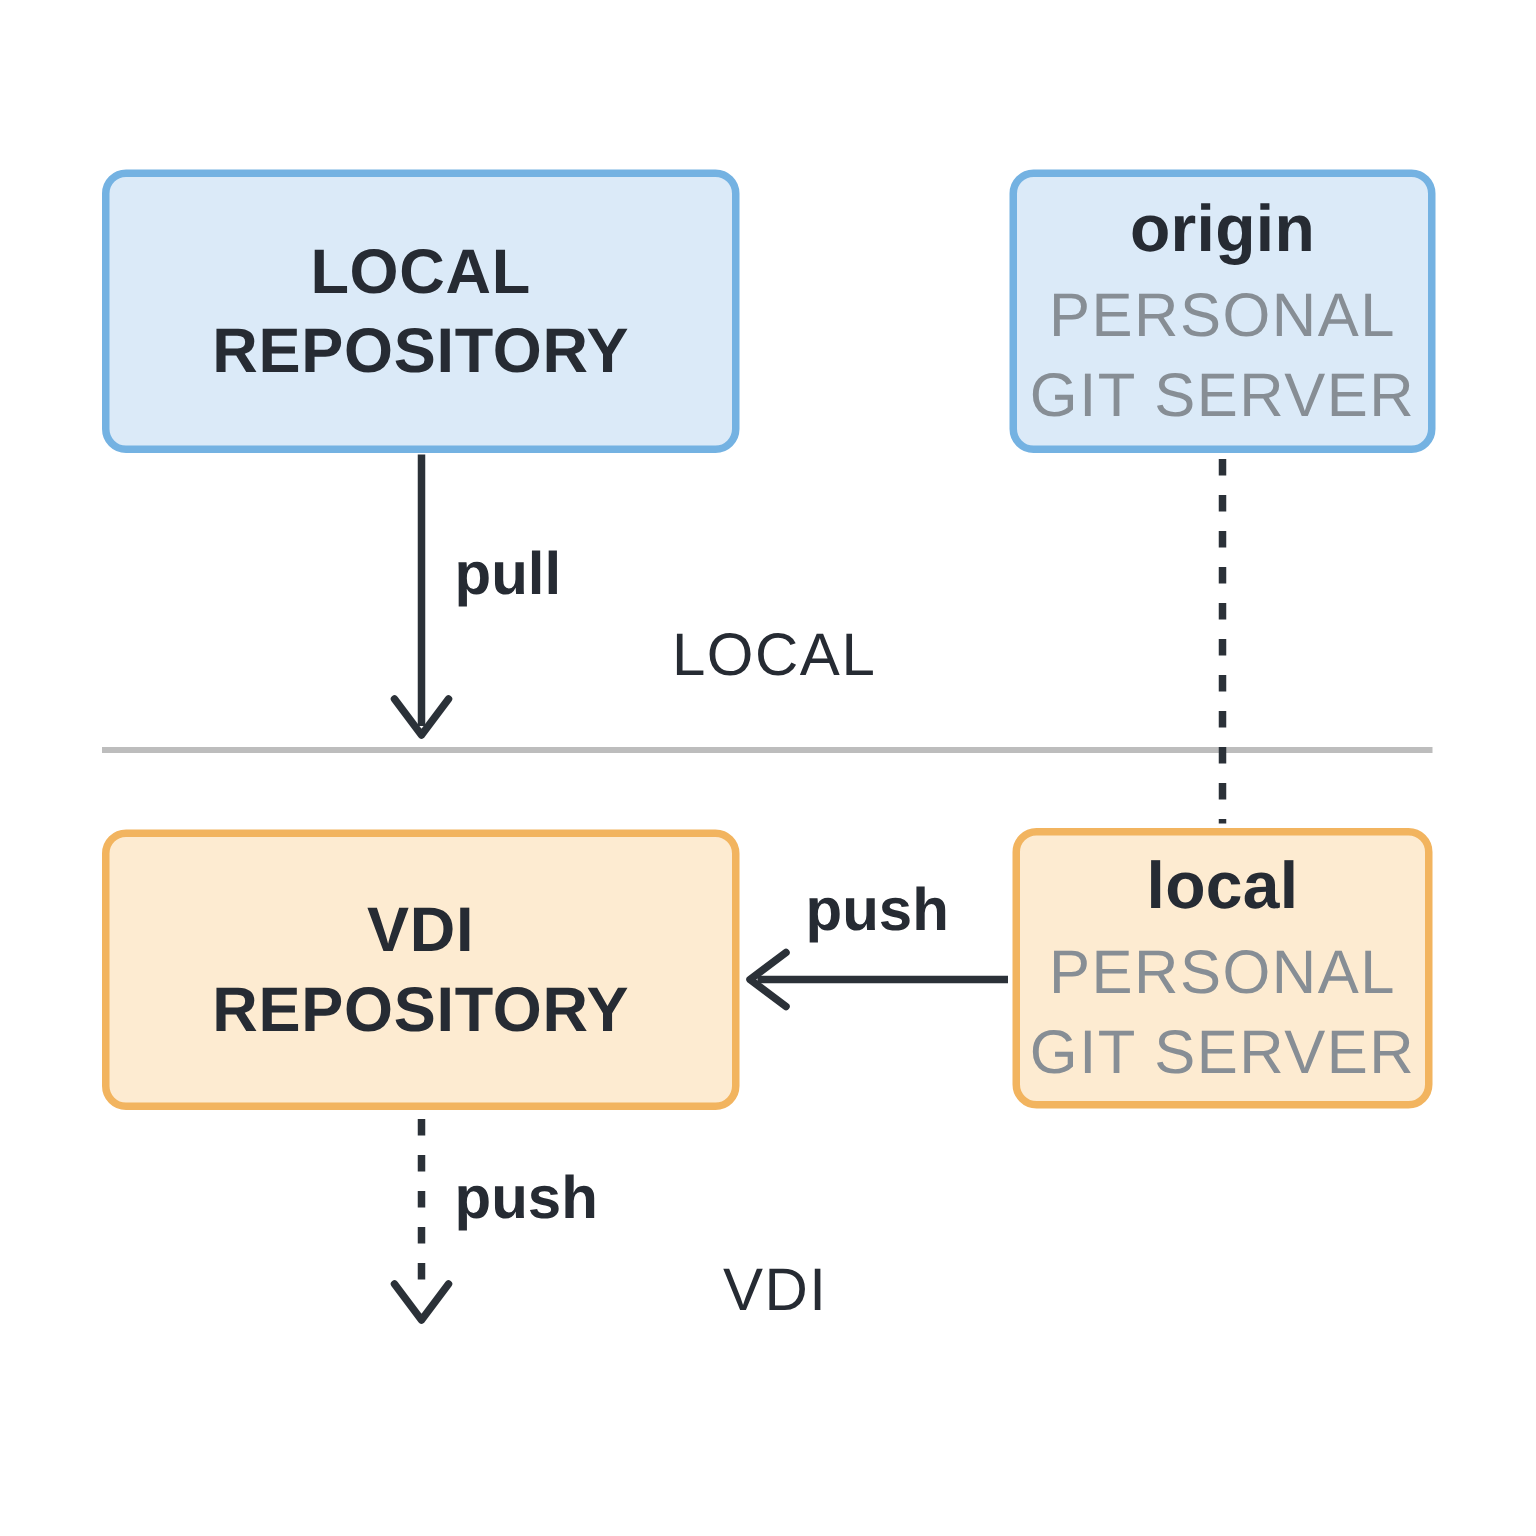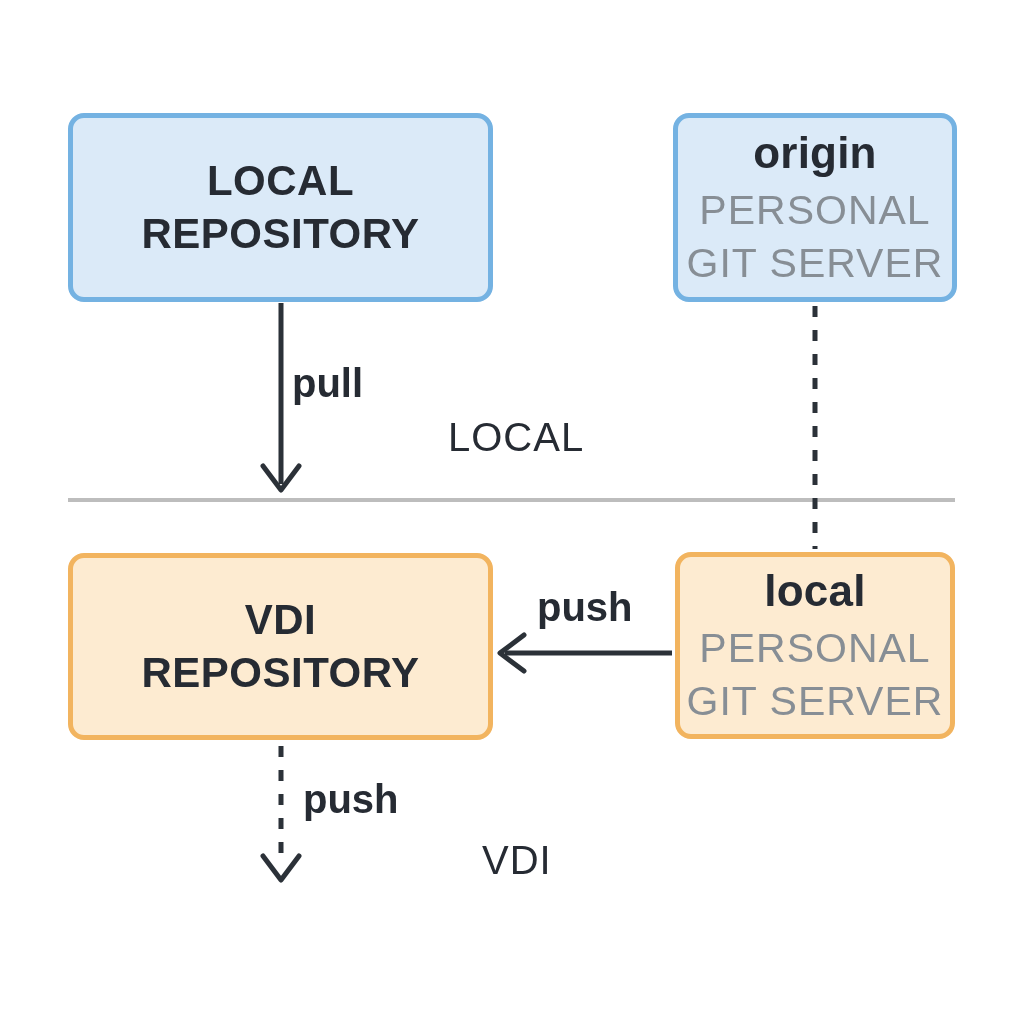--- a/index.html
+++ b/index.html
@@ -37,21 +37,21 @@
   }
   .label{position:absolute;color:var(--ink);line-height:1;}
   .edge-label{font-size:40px;font-weight:bold;}
   .zone-label{font-size:40px;font-weight:normal;letter-spacing:1px;}
 
   #box-local-repo{left:68px;top:113px;width:425px;height:189px;}
   #box-origin{left:673px;top:113px;width:284px;height:189px;}
   #box-vdi-repo{left:68px;top:553px;width:425px;height:187px;}
   #box-local-server{left:675px;top:552px;width:280px;height:187px;}
 
-  #label-pull{left:292px;top:363px;text-align:center;}
+  #label-pull{left:303px;top:363px;text-align:center;}
   #label-local-zone{left:448px;top:417px;}
   #label-push-mid{left:537px;top:587px;}
   #label-push-down{left:303px;top:779px;}
   #label-vdi-zone{left:482px;top:840px;}
 </style>
 </head>
 <body>
 
 <div class="canvas">
 

